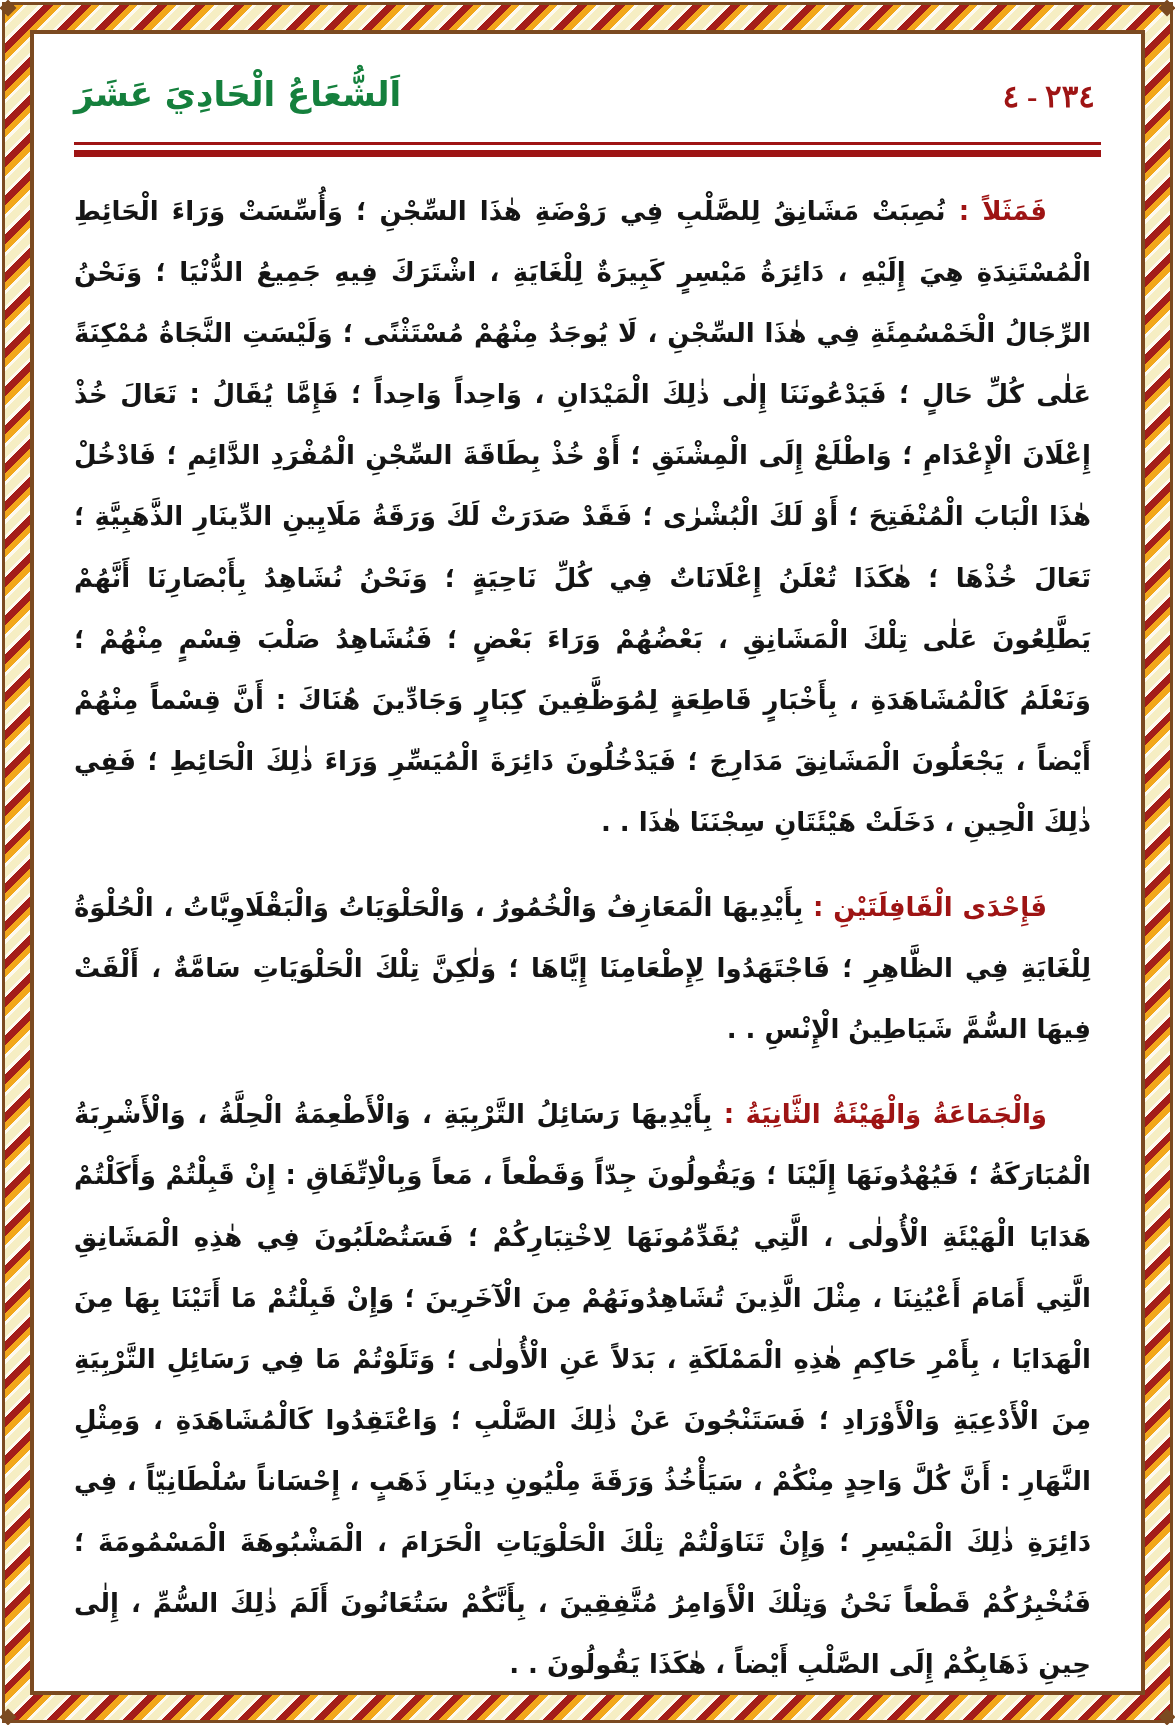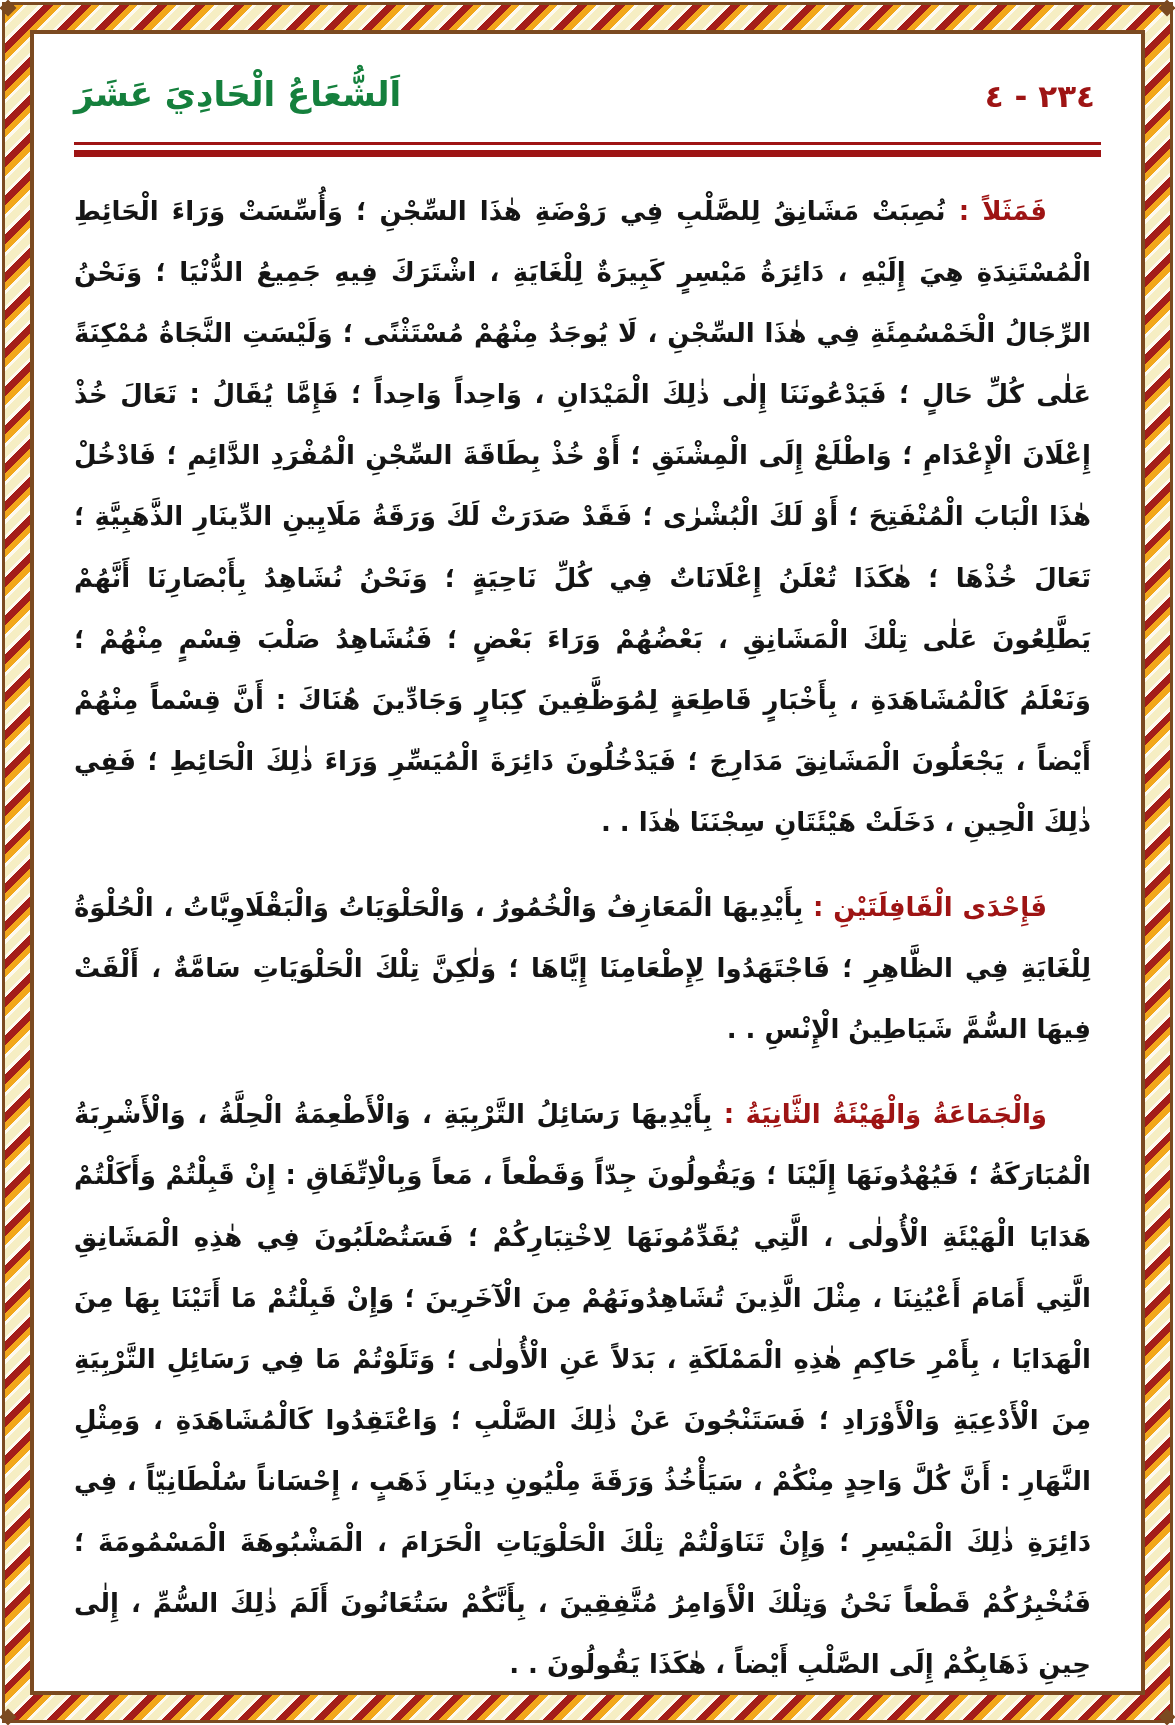--- a/index.html
+++ b/index.html
@@ -66,21 +66,21 @@
     left: 10px; 
     right: auto;
     top: 8px;
     font-size: 31px;
     font-weight: bold;
     color: #9e1414;
     direction: rtl;
     unicode-bidi: plaintext;
   }
   
-  .page-number { left: auto; right: 6px; }
+  .page-number { left: auto; right: 6px; font-family: Liberation Serif, serif; }
   .doc-title {
     position: absolute;
     left: 0;
     right: 0;
     top: 4px;
     text-align: left;
     font-size: 34px;
     font-weight: bold;
     color: #15803d;
   }

